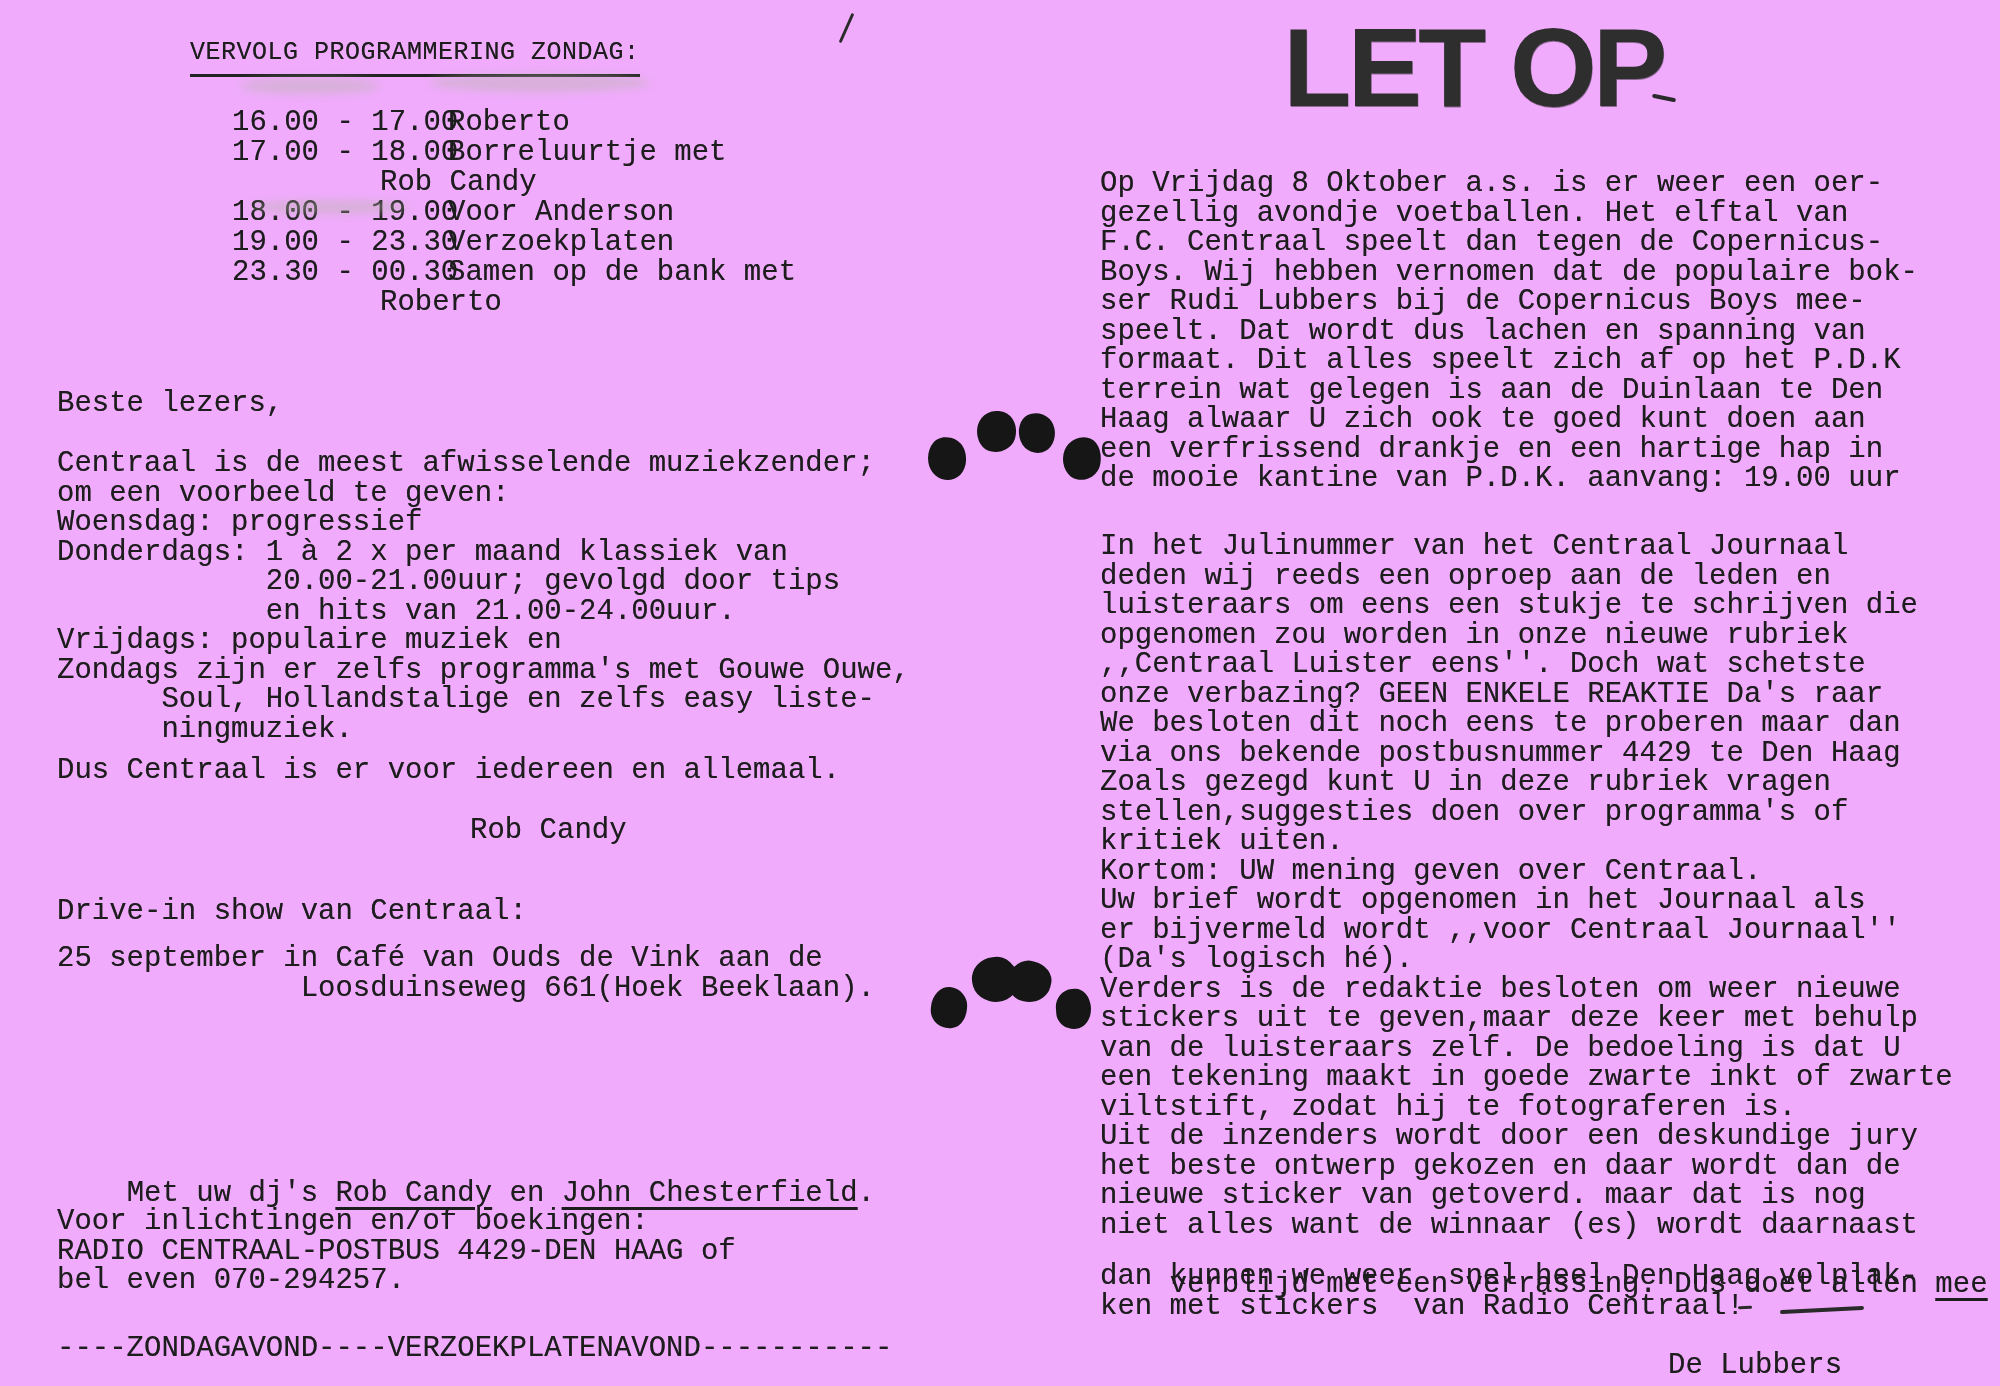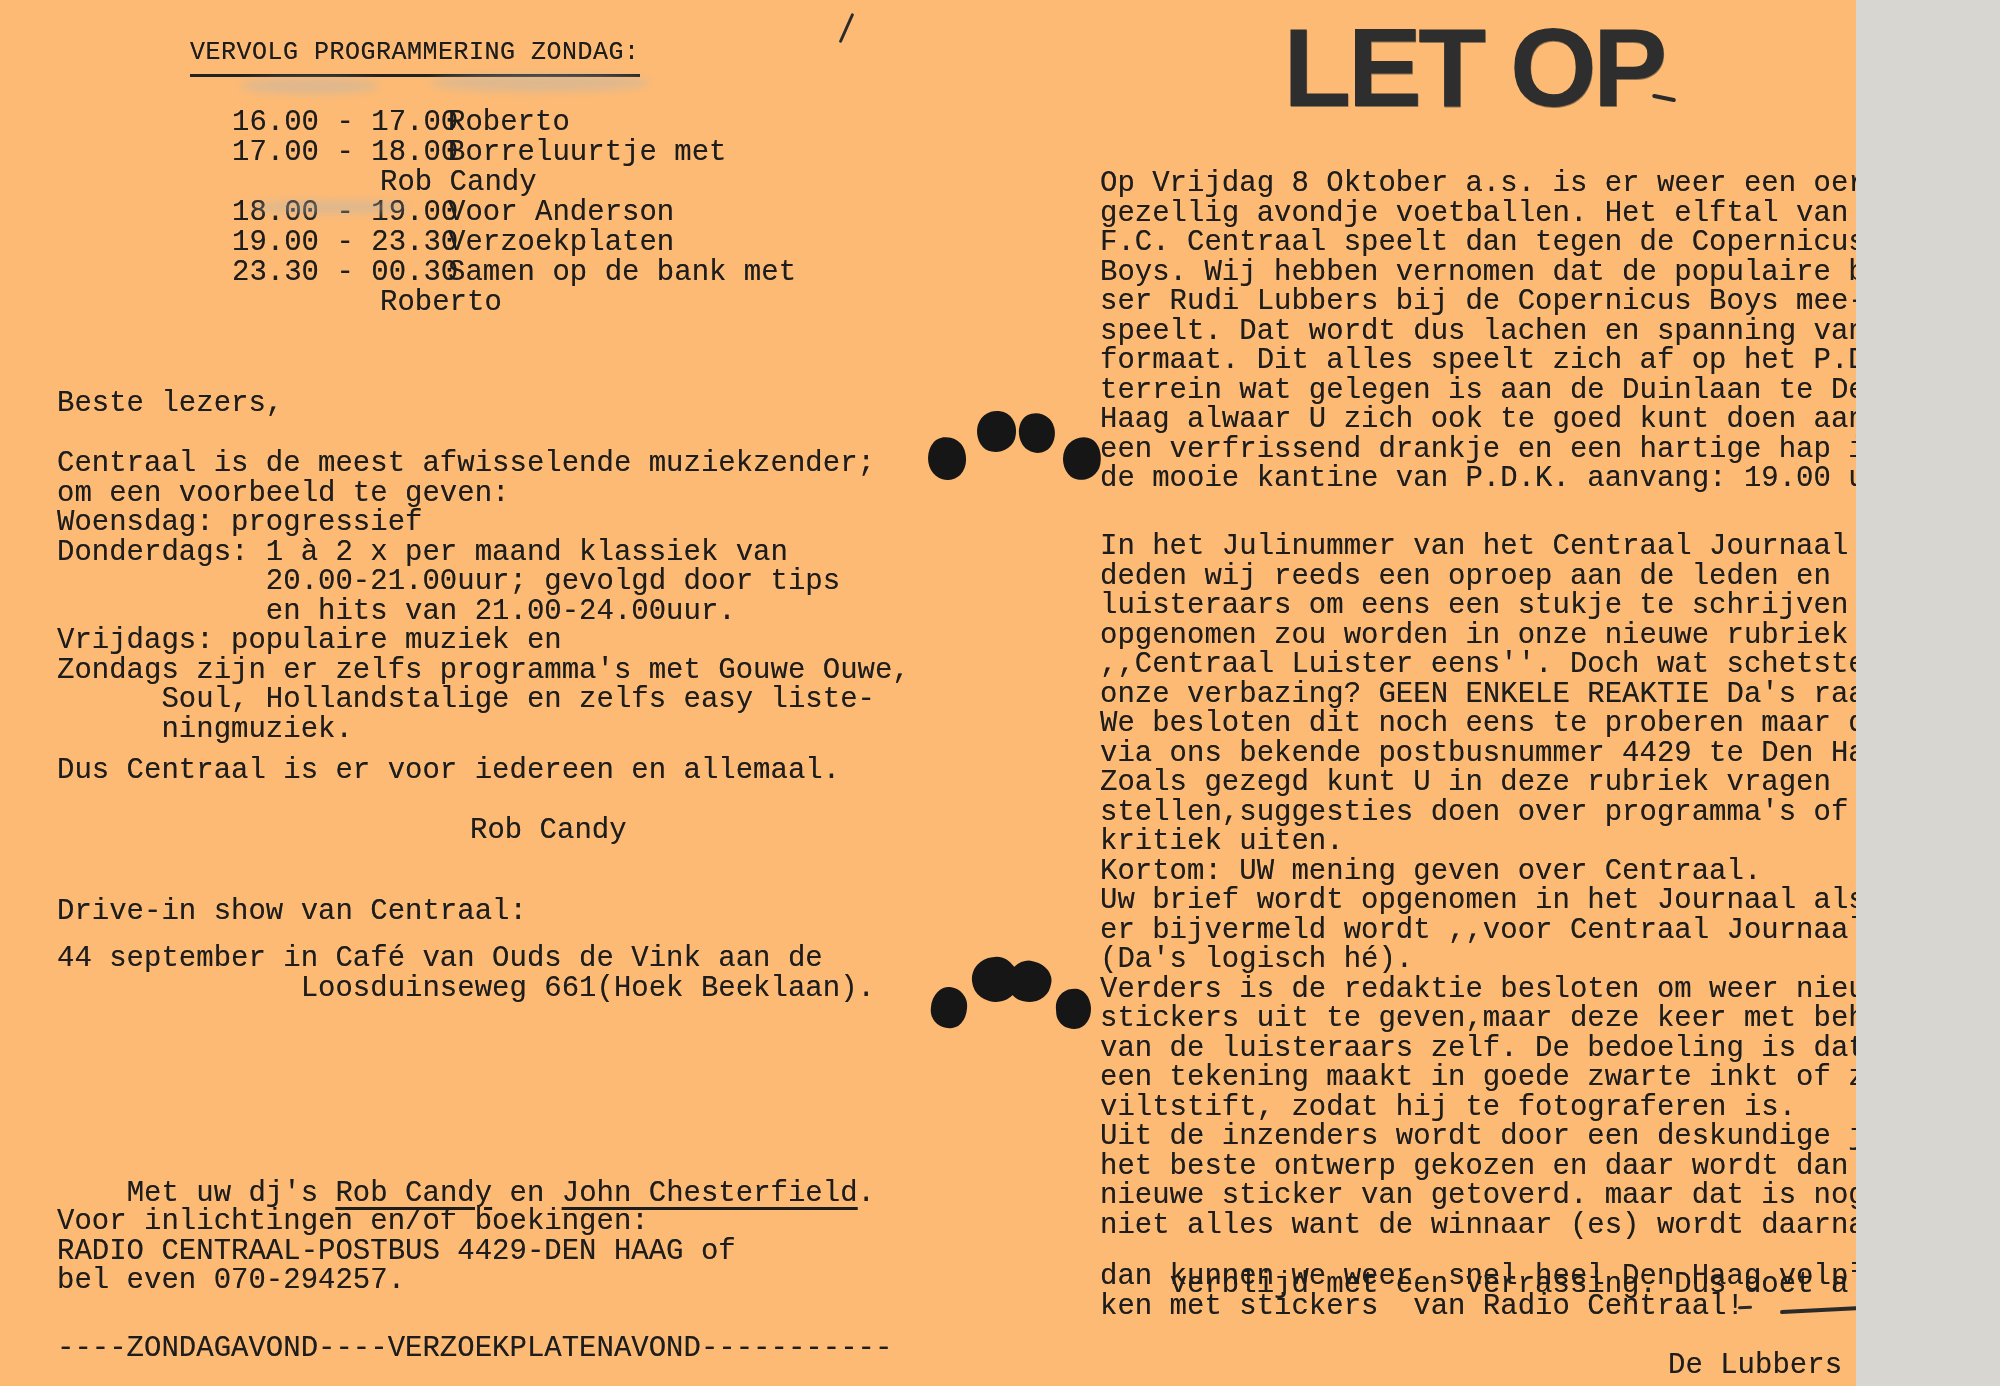--- a/index.html
+++ b/index.html
@@ -1,19 +1,19 @@
 <!DOCTYPE html>
 <html><head>
 <meta charset="utf-8">
 <style>
   html,body { margin:0; padding:0; background:#d8d6d0; }
   .page {
     position:relative;
-    width:1856px; height:1386px;
-    background:#fdba74;
+    width:2000px; height:1386px;
+    background:#f0abfc;
     font-family:"Liberation Mono", monospace;
     color:#1d1d1d;
     overflow:hidden;
   }
   .abs { position:absolute; }
   .mono {
     font-size:29px;
     line-height:29.5px;
     white-space:pre;
     text-shadow:0 0 0.6px rgba(25,25,25,0.55);
@@ -93,21 +93,21 @@
 Zondags zijn er zelfs programma's met Gouwe Ouwe,
       Soul, Hollandstalige en zelfs easy liste-
       ningmuziek.</div>
 
   <div class="abs mono" style="left:57px; top:742px;">Dus Centraal is er voor iedereen en allemaal.</div>
 
   <div class="abs mono" style="left:470px; top:802px;">Rob Candy</div>
 
   <div class="abs mono" style="left:57px; top:883px;">Drive-in show van Centraal:</div>
 
-  <div class="abs mono" style="left:57px; top:930px;">44 september in Café van Ouds de Vink aan de
+  <div class="abs mono" style="left:57px; top:930px;">25 september in Café van Ouds de Vink aan de
               Loosduinseweg 661(Hoek Beeklaan).</div>
 
 
 
   <div class="abs mono" style="left:57px; top:1135px;">
     <span>Met uw dj's </span><span class="u">Rob Candy</span><span> en </span><span class="u">John Chesterfield</span><span>.</span>
   </div>
 
   <div class="abs mono" style="left:57px; top:1193px;">Voor inlichtingen en/of boekingen:
 RADIO CENTRAAL-POSTBUS 4429-DEN HAAG of

